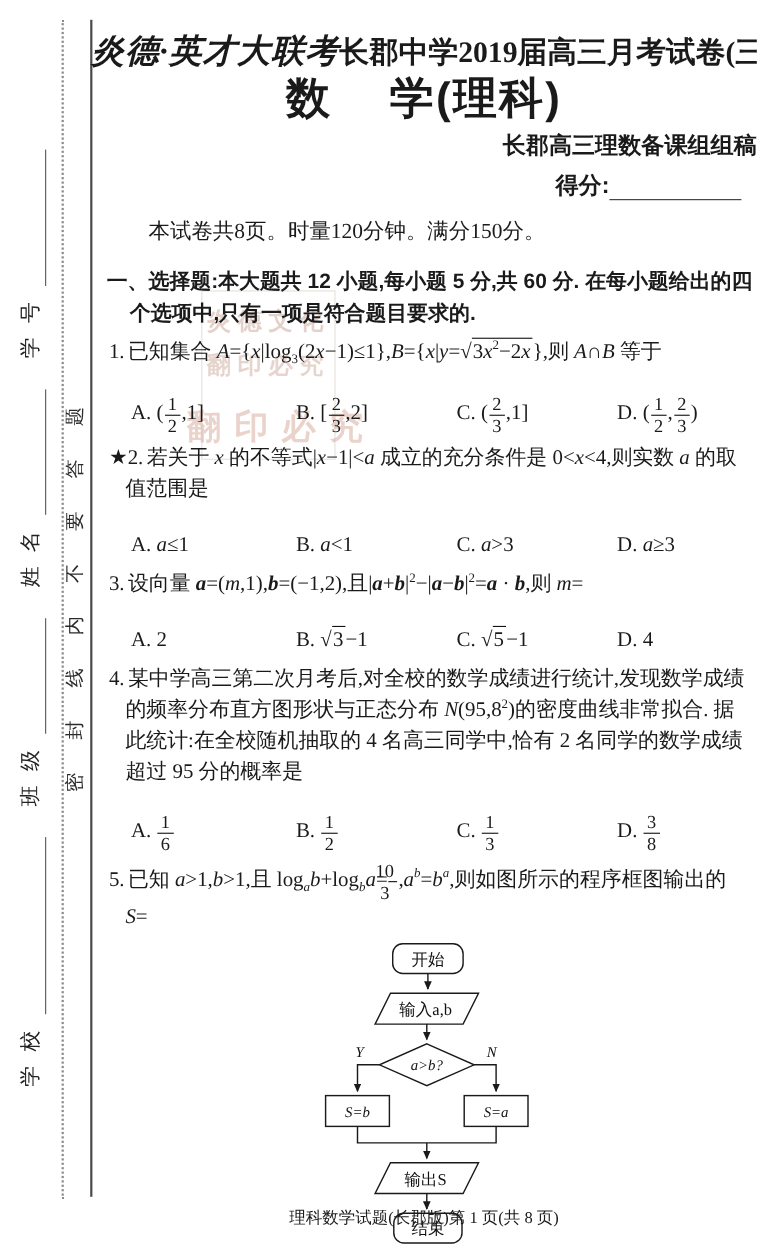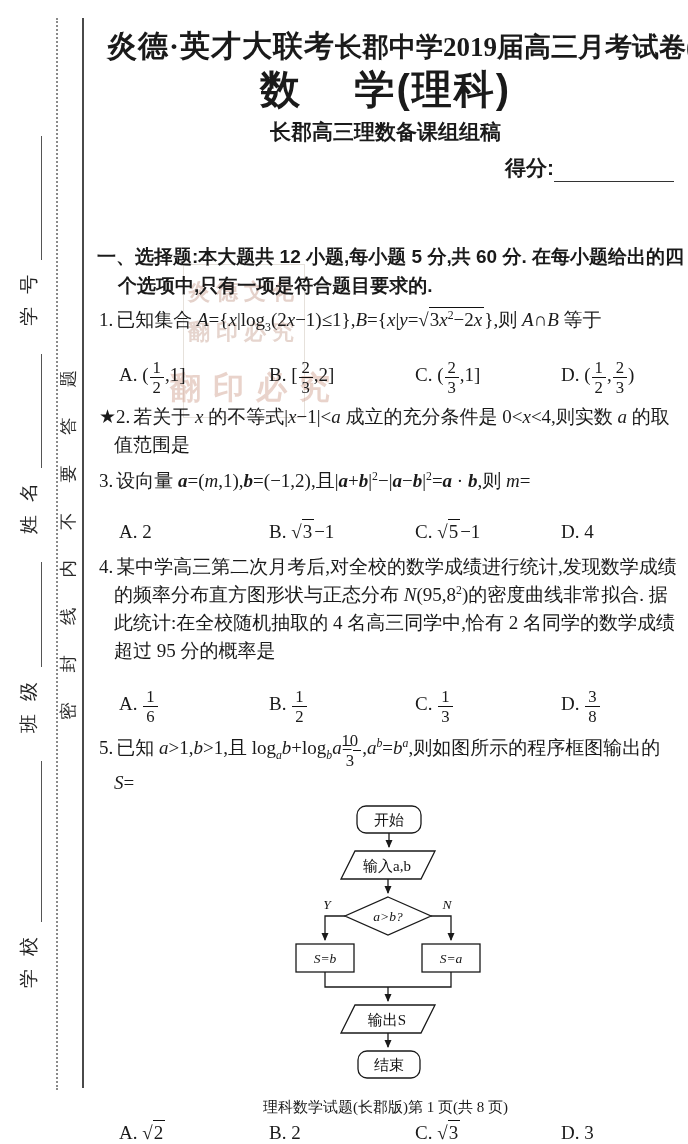--- a/index.html
+++ b/index.html
@@ -28,26 +28,26 @@
   .wm-l1{position:absolute;left:0;top:12px;width:120px;text-align:center;
     font-size:22px;letter-spacing:6px;color:rgba(205,172,158,0.55);font-weight:bold;}
   .wm-l2{position:absolute;left:0;top:52px;width:120px;text-align:center;
     font-size:22px;letter-spacing:6px;color:rgba(205,172,158,0.5);font-weight:bold;}
   .wm-l3{position:absolute;left:-14px;top:102px;width:200px;
     font-size:31px;letter-spacing:12px;color:rgba(212,168,152,0.5);
     font-weight:bold;white-space:nowrap;}
   
   .content{position:absolute;left:83px;top:0;width:605px;height:1144px;z-index:1;}
   .h-line1{position:absolute;left:0;top:26px;width:100%;text-align:center;white-space:nowrap;}
-  .h-series{font-size:30px;font-weight:900;letter-spacing:1px;padding-left:24px;}
+  .h-series{font-size:30px;font-weight:900;font-style:italic;letter-spacing:1px;}
   .h-exam{font-size:27px;font-weight:700;}
   .h-subject{position:absolute;left:0;top:62px;width:100%;text-align:center;
     font-family:"Liberation Sans","DejaVu Sans",sans-serif;
     font-size:40px;font-weight:bold;white-space:pre;letter-spacing:2px;}
-  .h-byline{position:absolute;left:0;top:118px;width:100%;text-align:center;
+  .h-byline{position:absolute;left:0;top:118px;width:100%;text-align:right;
     font-family:"Liberation Sans","DejaVu Sans",sans-serif;font-size:21px;font-weight:bold;}
   .h-score{position:absolute;right:14px;top:154px;font-family:"Liberation Sans","DejaVu Sans",sans-serif;
     font-size:21px;font-weight:bold;}
   .score-blank{display:inline-block;width:120px;height:22px;border-bottom:1.5px solid #333;
     vertical-align:bottom;}
   .h-info{position:absolute;left:52px;top:196px;font-size:19.5px;}
   .sec-head{position:absolute;left:14px;top:242px;width:580px;
     font-family:"Liberation Sans","DejaVu Sans",sans-serif;
     font-size:19px;font-weight:bold;line-height:1.55;
     padding-left:21px;text-indent:-21px;}
@@ -110,35 +110,42 @@
   </div>
 
   <div class="h-subject">数    学(理科)</div>
 
   <div class="h-byline">长郡高三理数备课组组稿</div>
 
   <div class="h-score">
     <span>得分:</span><span class="score-blank"></span>
   </div>
 
+  <div class="h-info">本试卷共8页。时量120分钟。满分150分。</div>
 
   <div class="sec-head">一、选择题:本大题共 12 小题,每小题 5 分,共 60 分. 在每小题给出的四个选项中,只有一项是符合题目要求的.</div>
 
   <div class="questions">
     <div class="q">
         <div class="q-body"><span class="qno">1.</span>已知集合 <i>A</i>={<i>x</i>|log<sub>3</sub>(2<i>x</i>−1)≤1},<i>B</i>={<i>x</i>|<i>y</i>=<span class="sq">√<span class="sr">3<i>x</i><sup>2</sup>−2<i>x</i></span></span>},则 <i>A</i>∩<i>B</i> 等于</div>
         <div class="opts">
           <span class="opt">A. (<span class="fr"><span class="n">1</span><span class="d">2</span></span>,1]</span>
           <span class="opt">B. [<span class="fr"><span class="n">2</span><span class="d">3</span></span>,2]</span>
           <span class="opt">C. (<span class="fr"><span class="n">2</span><span class="d">3</span></span>,1]</span>
           <span class="opt">D. (<span class="fr"><span class="n">1</span><span class="d">2</span></span>,<span class="fr"><span class="n">2</span><span class="d">3</span></span>)</span>
         </div>
       </div>
     <div class="q">
         <div class="q-body"><span class="qno">★2.</span>若关于 <i>x</i> 的不等式|<i>x</i>−1|&lt;<i>a</i> 成立的充分条件是 0&lt;<i>x</i>&lt;4,则实数 <i>a</i> 的取值范围是</div>
+        <div class="opts">
+          <span class="opt">A. <i>a</i>≤1</span>
+          <span class="opt">B. <i>a</i>&lt;1</span>
+          <span class="opt">C. <i>a</i>&gt;3</span>
+          <span class="opt">D. <i>a</i>≥3</span>
+        </div>
       </div>
     <div class="q">
         <div class="q-body"><span class="qno">3.</span>设向量 <b><i>a</i></b>=(<i>m</i>,1),<b><i>b</i></b>=(−1,2),且|<b><i>a</i></b>+<b><i>b</i></b>|<sup>2</sup>−|<b><i>a</i></b>−<b><i>b</i></b>|<sup>2</sup>=<b><i>a</i></b> · <b><i>b</i></b>,则 <i>m</i>=</div>
         <div class="opts">
           <span class="opt">A. 2</span>
           <span class="opt">B. <span class="sq">√<span class="sr">3</span></span>−1</span>
           <span class="opt">C. <span class="sq">√<span class="sr">5</span></span>−1</span>
           <span class="opt">D. 4</span>
         </div>
       </div>

